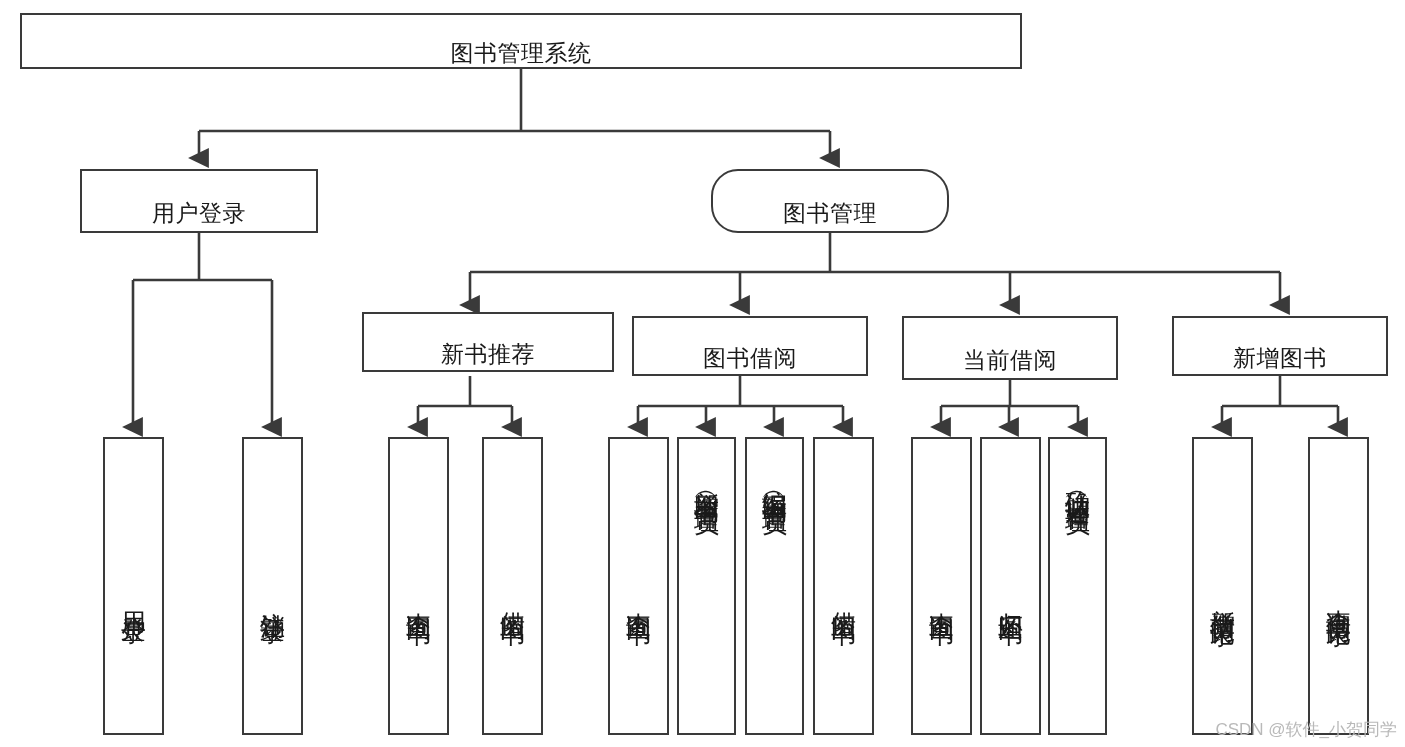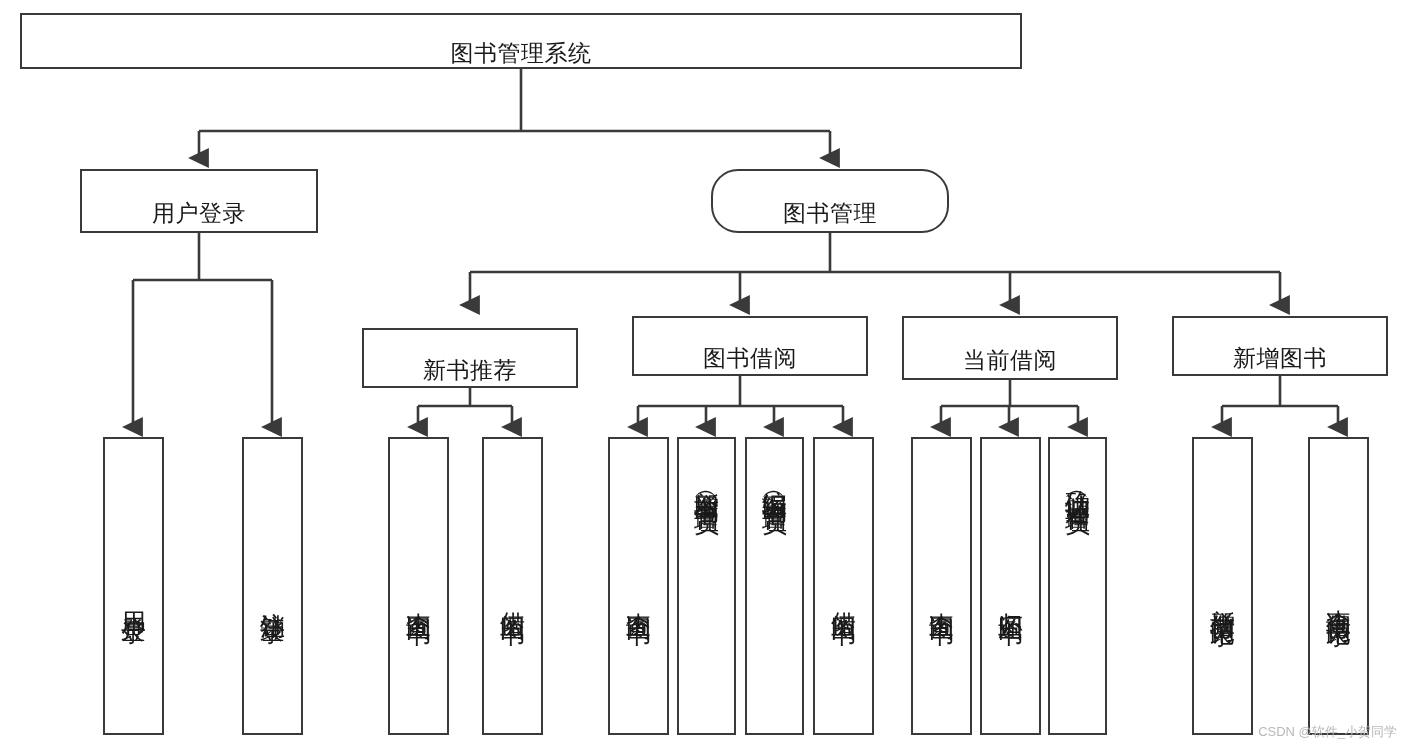--- a/index.html
+++ b/index.html
@@ -63,21 +63,21 @@
     white-space: nowrap;
   }
   .node.v.mid {
     align-items: center;
     padding-top: 0;
   }
   .watermark {
     position: absolute;
     right: 8px;
     bottom: 6px;
-    font-size: 13px;
+    font-size: 17px;
     color: #b9b9b9;
     white-space: nowrap;
     z-index: 5;
     font-family: "Liberation Sans", "DejaVu Sans", sans-serif;
   }
 </style>
 </head>
 <body>
 
 <div id="canvas">
@@ -136,21 +136,21 @@
     <span class="label">图书管理系统</span>
   </div>
 
   <div class="node h" style="left:80px; top:169px; width:238px; height:64px;">
     <span class="label">用户登录</span>
   </div>
   <div class="node h" style="left:711px; top:169px; width:238px; height:64px;border-radius:27px;">
     <span class="label">图书管理</span>
   </div>
 
-  <div class="node h" style="left:362px; top:328px; width:216px; height:60px;">
+  <div class="node h" style="left:362px; top:312px; width:252px; height:60px;">
     <span class="label">新书推荐</span>
   </div>
   <div class="node h" style="left:632px; top:316px; width:236px; height:60px;">
     <span class="label">图书借阅</span>
   </div>
   <div class="node h" style="left:902px; top:316px; width:216px; height:64px;">
     <span class="label">当前借阅</span>
   </div>
   <div class="node h" style="left:1172px; top:316px; width:216px; height:60px;">
     <span class="label">新增图书</span>

